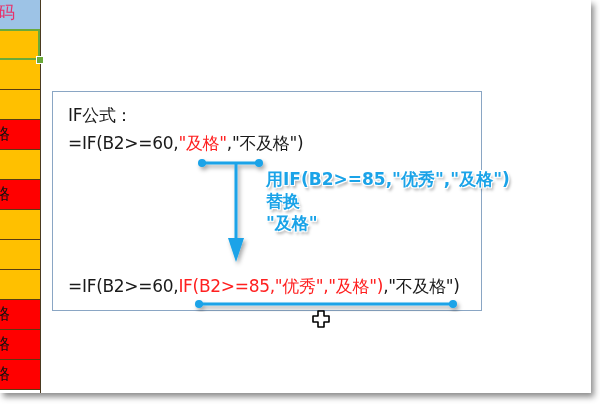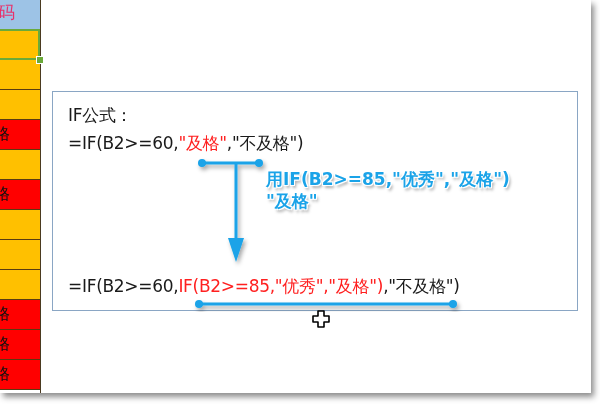--- a/index.html
+++ b/index.html
@@ -34,21 +34,21 @@
   .cell.red { background: #ff0000; }
   .selection {
     position: absolute; left: -3px; top: 29px; width: 43px; height: 31px;
     border: 2px solid #6aaa3a; box-sizing: border-box;
   }
   .sel-handle {
     position: absolute; left: 36px; top: 56px; width: 6px; height: 6px;
     background: #6aaa3a; border: 1px solid #fff;
   }
   .box {
-    position: absolute; left: 52px; top: 91px; width: 526px; height: 220px;
+    position: absolute; left: 52px; top: 91px; width: 430px; height: 220px;
     border: 1px solid #8aa6c4; box-sizing: border-box; background: #fff;
   }
   .line {
     position: absolute; left: 15px; font-size: 17px; color: #1a1a1a;
     white-space: nowrap; letter-spacing: -0.3px; line-height: 20px;
   }
   .red-text { color: #ff2020; }
   .callout {
     position: absolute; left: 266px; top: 168px;
     font-size: 17px; font-weight: bold; color: #1aa3e8;
@@ -133,19 +133,20 @@
     </g>
     <g filter="url(#sh)">
       <line x1="199" y1="304" x2="453" y2="304" stroke="#1aa3e8" stroke-width="3"></line>
       <circle cx="199" cy="304" r="4" fill="#1aa3e8"></circle>
       <circle cx="453" cy="304" r="4" fill="#1aa3e8"></circle>
     </g>
   </svg>
 
   <div class="callout">
     <div>用IF(B2&gt;=85,"优秀","及格")</div>
+    <div>替换</div>
     <div>"及格"</div>
   </div>
 
   <svg class="cursor" width="18" height="18" viewBox="0 0 18 18">
     <path d="M6 1 H12 V6 H17 V12 H12 V17 H6 V12 H1 V6 H6 Z" fill="#fff" stroke="#000" stroke-width="1.6" stroke-linejoin="round"></path>
   </svg>
 </div>
 
 </body></html>

